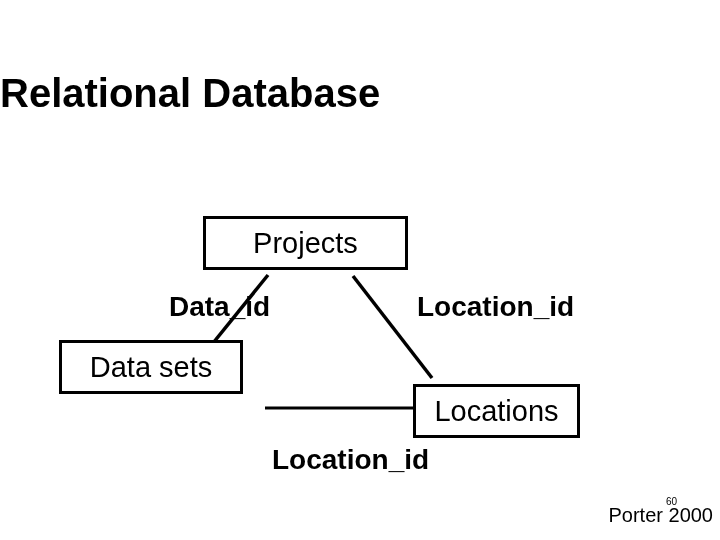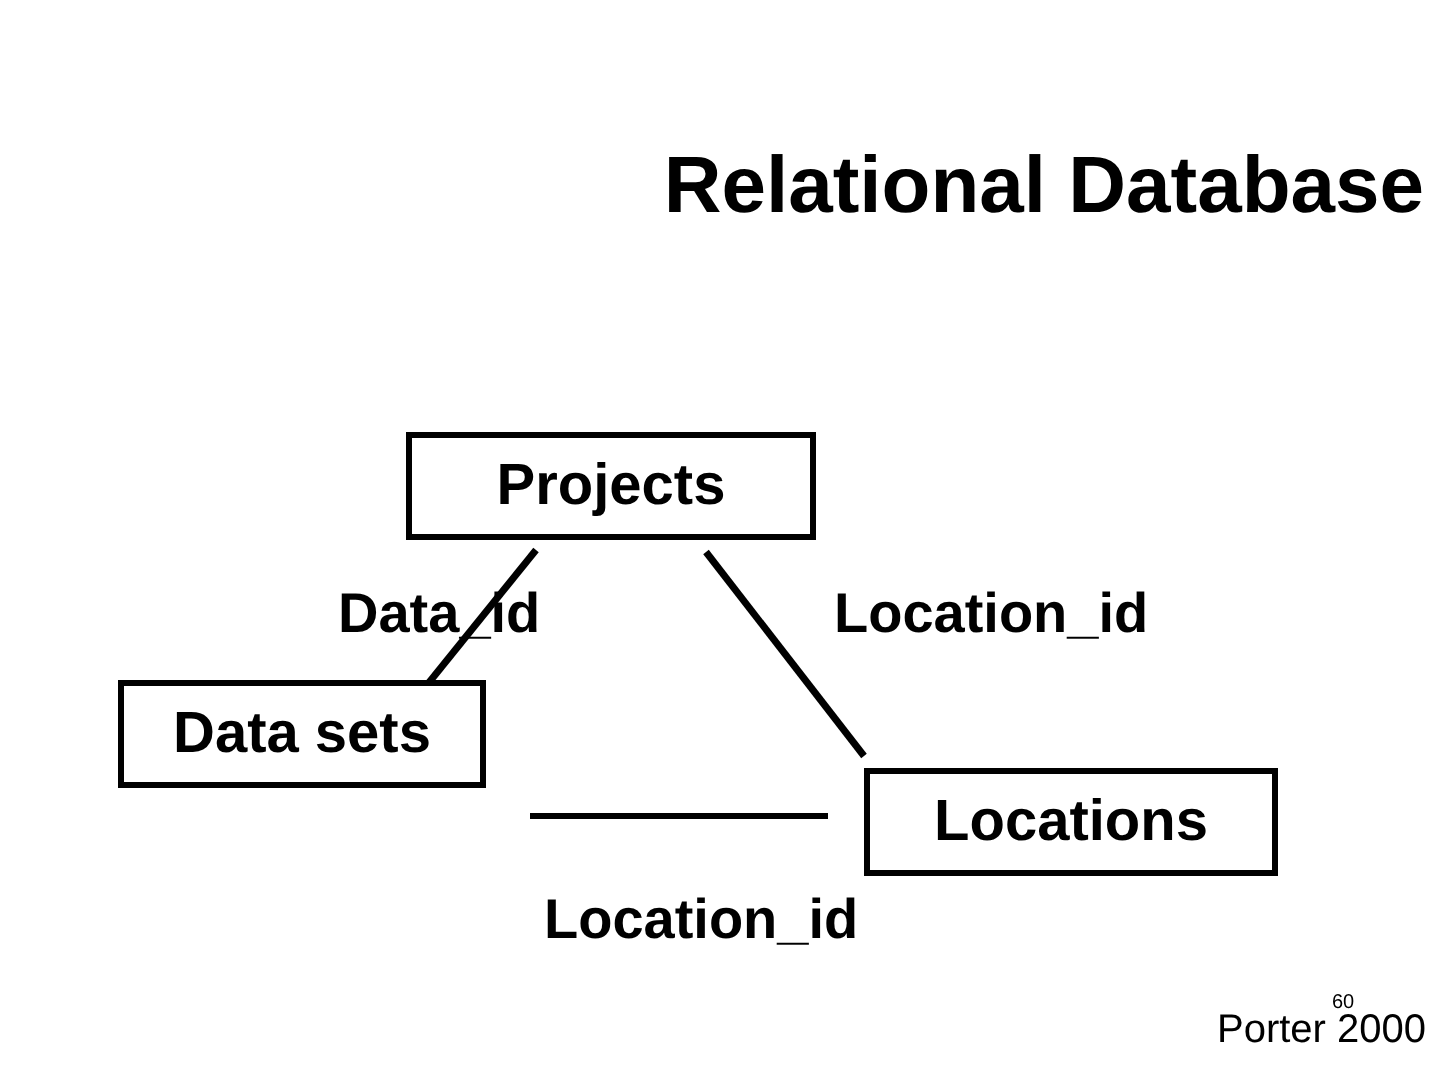--- a/index.html
+++ b/index.html
@@ -14,42 +14,42 @@
     background: #ffffff;
     font-family: "Liberation Sans", "DejaVu Sans", sans-serif;
     color: #000000;
     overflow: hidden;
   }
   .slide-title {
     position: absolute;
     left: 0;
     top: 70px;
     width: 712px;
-    text-align: right;
+    text-align: left;
     font-size: 40px;
     font-weight: bold;
     line-height: 46px;
     letter-spacing: 0px;
     white-space: nowrap;
   }
   .entity-box {
     position: absolute;
     border: 3px solid #000000;
     background: #ffffff;
     box-sizing: border-box;
     display: flex;
     align-items: center;
     justify-content: center;
     font-size: 29px;
-    font-weight: bold;
+    font-weight: normal;
     white-space: nowrap;
   }
   .box-projects  { left: 203px; top: 216px; width: 205px; height: 54px; }
   .box-datasets  { left:  59px; top: 340px; width: 184px; height: 54px; }
-  .box-locations { left: 413px; top: 384px; width: 207px; height: 54px; margin-left: 19px; }
+  .box-locations { left: 413px; top: 384px; width: 167px; height: 54px; }
 
   .edge-label {
     position: absolute;
     font-size: 28px;
     font-weight: bold;
     line-height: 28px;
     white-space: nowrap;
   }
   .label-data-id            { left: 129px; top: 293px; margin-left: 40px; }
   .label-location-id-top    { left: 417px; top: 293px; }

